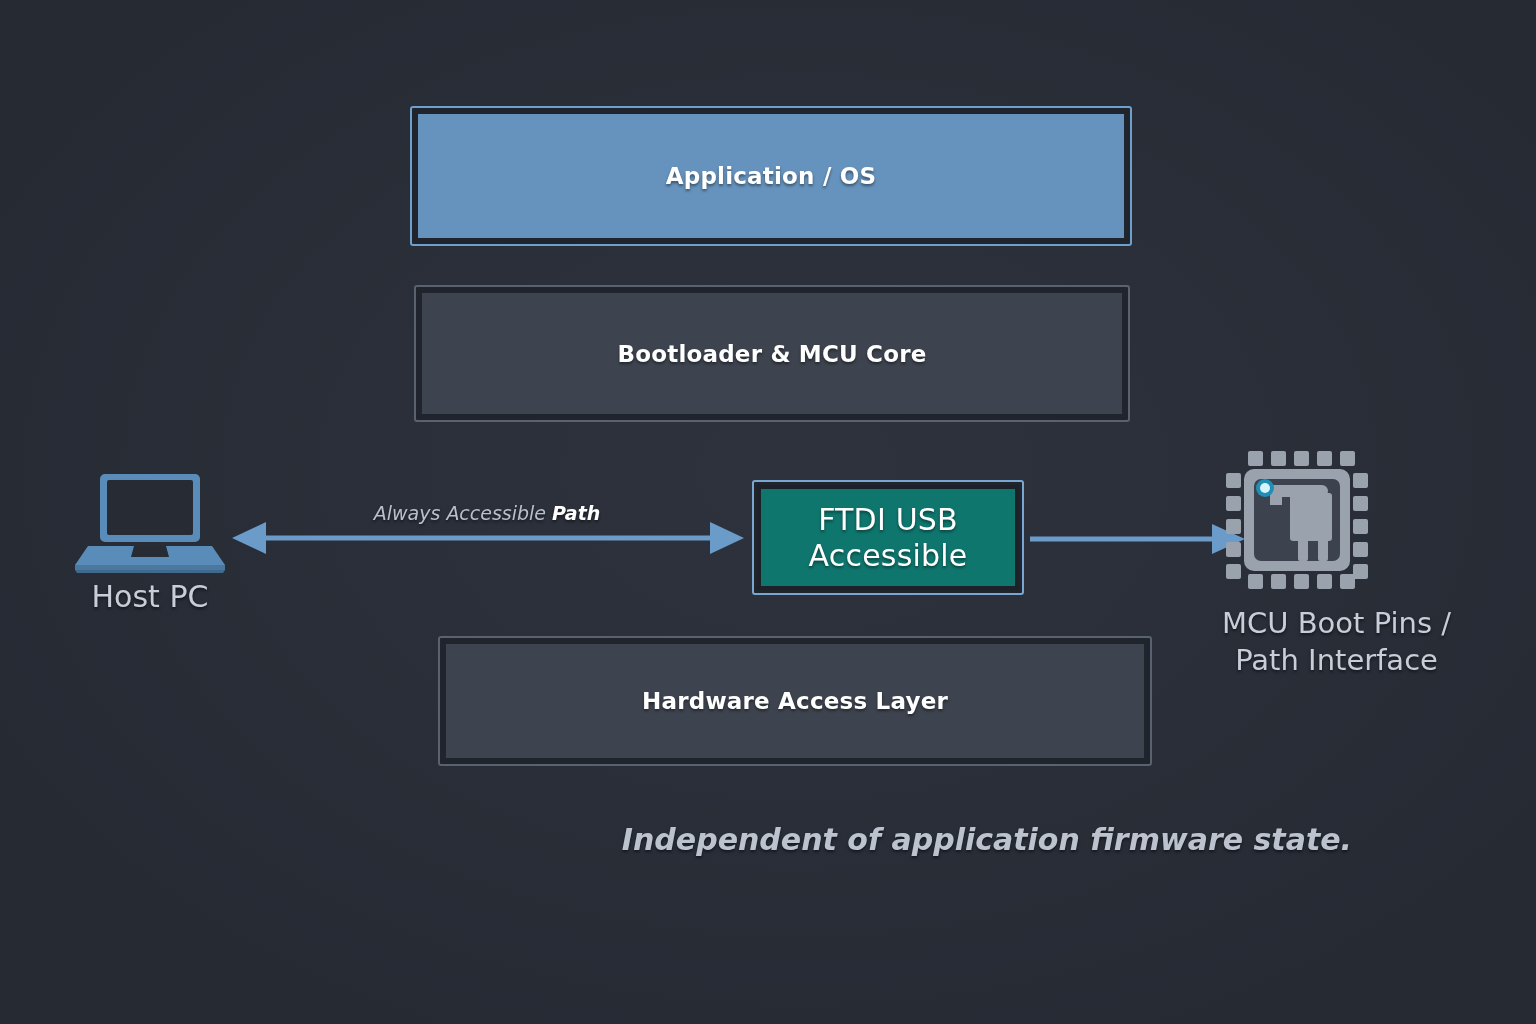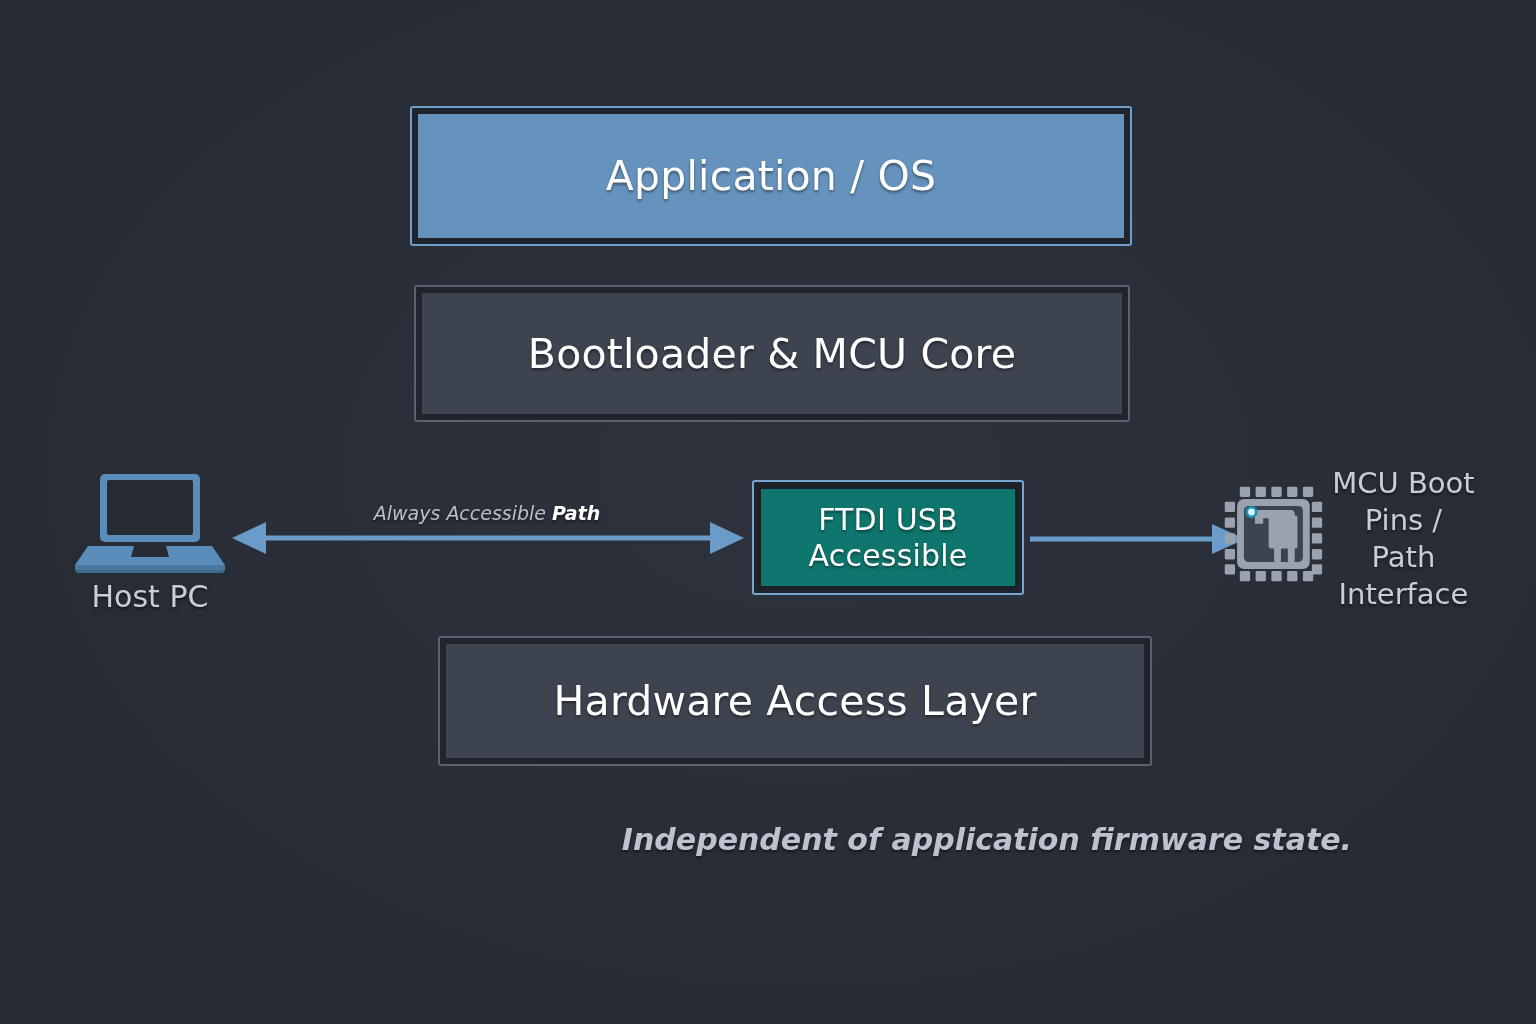--- a/index.html
+++ b/index.html
@@ -31,22 +31,22 @@
   .layer-box .inner {
     width:100%; height:100%;
     display:flex;
     align-items:center;
     justify-content:center;
     border-radius:2px;
     border:3px solid #20242c;
   }
   .layer-box .lbl {
     color:#ffffff;
-    font-size:41px;
-    font-weight:400;
+    font-size:23px;
+    font-weight:700;
     letter-spacing:.2px;
     text-shadow:0 2px 3px rgba(0,0,0,.45);
     white-space:nowrap;
   }
 
   
   #box-app {
     left:410px; top:106px; width:722px; height:140px;
     border:2px solid #6f9fcc;
     background:#20242c;
@@ -114,22 +114,22 @@
     font-size:30px;
     line-height:1.28;
     text-align:center;
     text-shadow:0 2px 3px rgba(0,0,0,.5);
     margin-top:3px;
   }
 
   
   #node-mcu {
     position:absolute;
-    left:1222px; top:455px; width:260px;
-    display:flex; flex-direction:row; align-items:center;
+    left:1222px; top:445px; width:260px;
+    display:flex; flex-direction:column; align-items:flex-start;
   }
   #chip-icon { display:block; }
   #node-mcu .node-label { margin-top:10px; font-size:29px; }
 
   
   #footer-note {
     position:absolute;
     left:0; top:822px; width:1360px;
     text-align:right;
     color:#bcc3ce;

